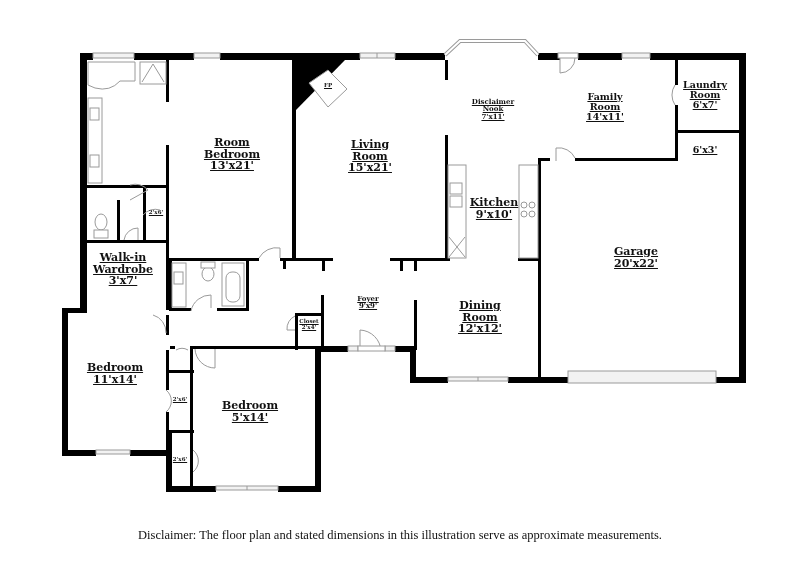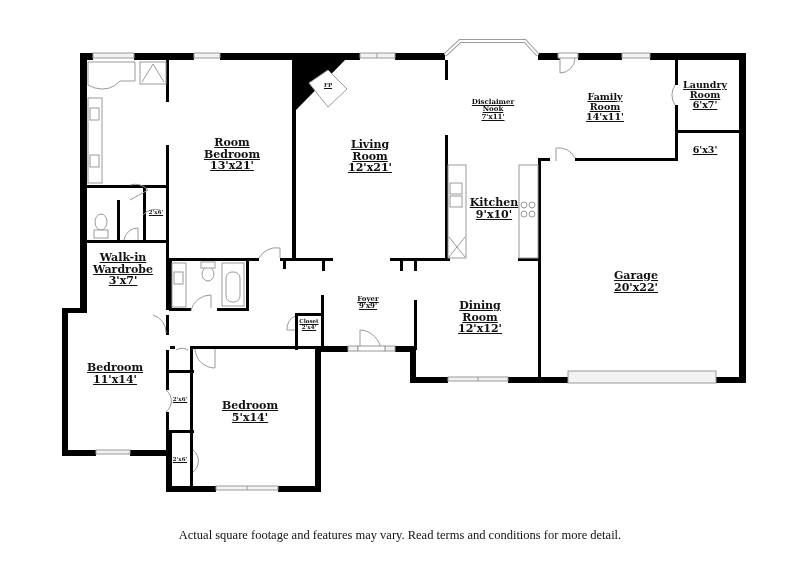--- a/index.html
+++ b/index.html
@@ -208,21 +208,21 @@
 </svg>
 
 <div class="label lg" style="left:232px;top:137px;">
   <div>Room</div>
   <div>Bedroom</div>
   <div>13'x21'</div>
 </div>
 <div class="label lg" style="left:370px;top:139px;">
   <div>Living</div>
   <div>Room</div>
-  <div>12'x21'</div>
+  <div>15'x21'</div>
 </div>
 <div class="label sm" style="left:493px;top:98px;">
   <div>Disclaimer</div>
   <div>Nook</div>
   <div>7'x11'</div>
 </div>
 <div class="label md" style="left:605px;top:92px;">
   <div>Family</div>
   <div>Room</div>
   <div>14'x11'</div>
@@ -232,21 +232,21 @@
   <div>Room</div>
   <div>6'x7'</div>
 </div>
 <div class="label md" style="left:705px;top:145px;">
   <div>6'x3'</div>
 </div>
 <div class="label lg" style="left:494px;top:197px;">
   <div>Kitchen</div>
   <div>9'x10'</div>
 </div>
-<div class="label lg" style="left:636px;top:246px;margin-top:24px;">
+<div class="label lg" style="left:636px;top:246px;">
   <div>Garage</div>
   <div>20'x22'</div>
 </div>
 <div class="label lg" style="left:123px;top:252px;">
   <div>Walk-in</div>
   <div>Wardrobe</div>
   <div>3'x7'</div>
 </div>
 <div class="label sm" style="left:368px;top:295px;">
   <div>Foyer</div>
@@ -276,14 +276,14 @@
   <div>2'x6'</div>
 </div>
 <div class="label xs" style="left:180px;top:457px;">
   <div>2'x6'</div>
 </div>
 <div class="label xs" style="left:328px;top:83px;">
   <div>FP</div>
 </div>
 
 <div class="disclaimer">
-  <div>Actual square footage and features may vary. Read terms and conditions for more detail.</div>
+  <div>Disclaimer: The floor plan and stated dimensions in this illustration serve as approximate measurements.</div>
 </div>
 
 </body></html>

